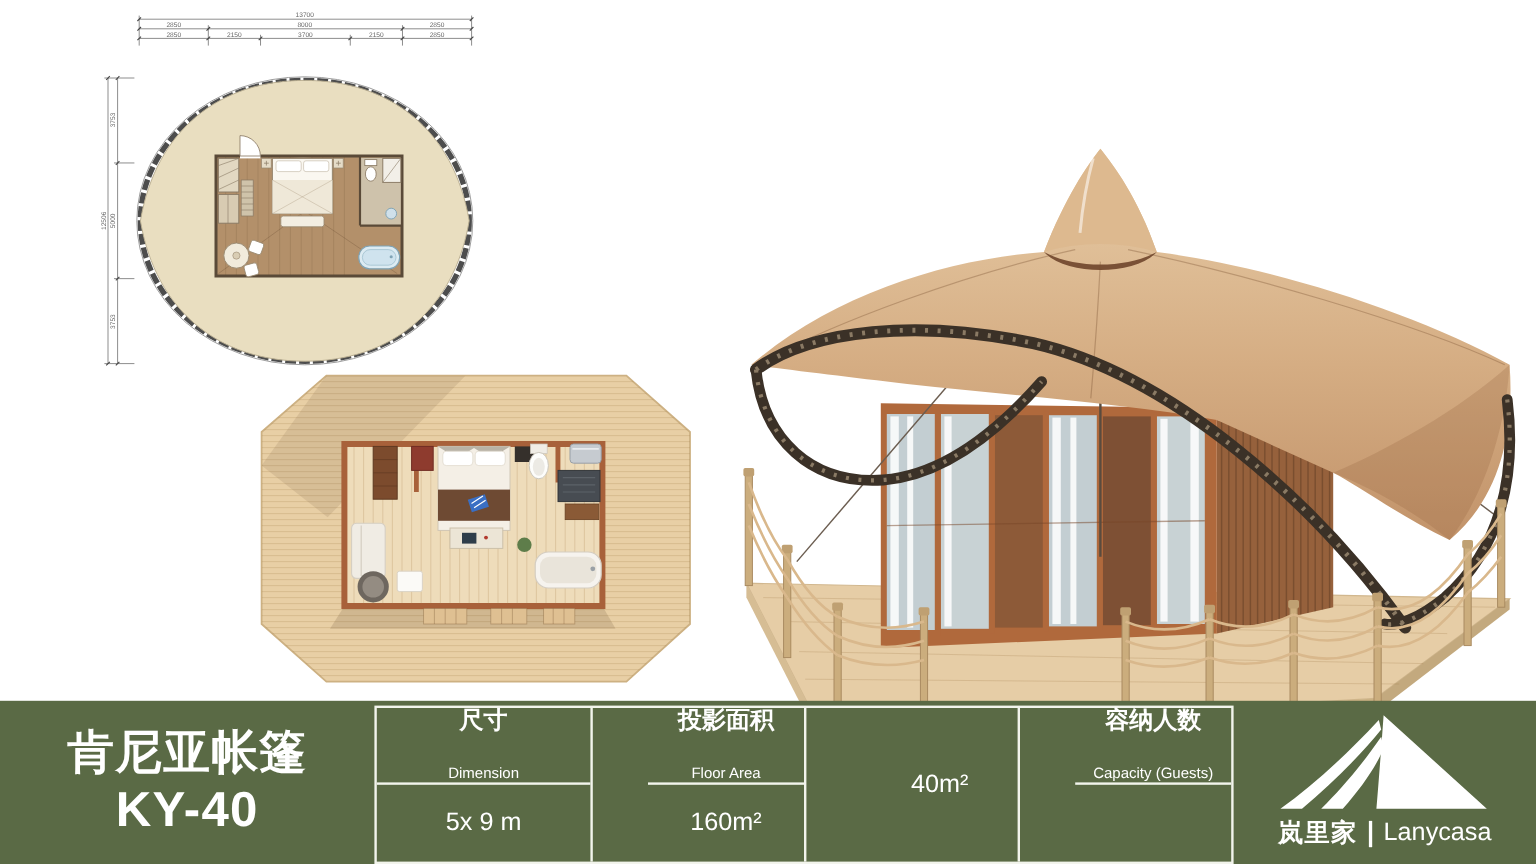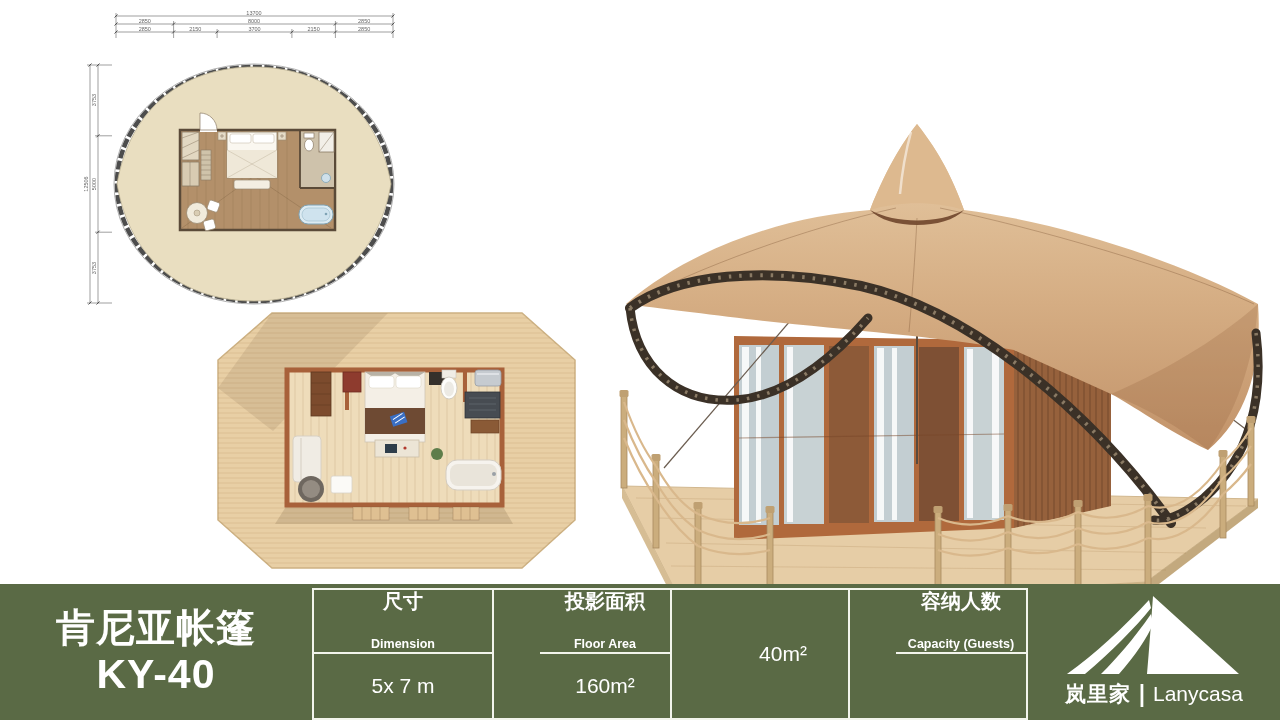--- a/index.html
+++ b/index.html
@@ -12,21 +12,21 @@
               justify-content:center;align-items:center;color:#fff;font-weight:bold;line-height:1.15;}
   #spec-title .cn{font-size:39px;letter-spacing:1px;}
   #spec-title .model{font-size:41px;letter-spacing:1px;text-align:right;}
   #spec-grid{left:312px;top:4px;width:712px;height:128px;border:2px solid #f2f4ec;
              display:grid;grid-template-columns:repeat(4,1fr);}
   .spec-col{display:flex;flex-direction:column;color:#fff;}
   .spec-col + .spec-col{border-left:2px solid #f2f4ec;padding-left:46px;}
   .spec-hdr{height:62px;border-bottom:2px solid #f2f4ec;display:flex;flex-direction:column;
             justify-content:center;align-items:center;line-height:1.15;gap:24px;}
   .spec-hdr .cn{font-size:20px;font-weight:bold;}
-  .spec-hdr .en{font-size:12.5px;font-weight:bold;}
+  .spec-hdr .en{font-size:12.5px;font-weight:normal;}
   .spec-val{flex:1;display:flex;justify-content:center;align-items:center;font-size:21px;}
   #brand{left:1028px;top:0;width:252px;height:160px;display:flex;flex-direction:column;
          align-items:center;justify-content:flex-start;color:#fff;}
   #brand svg{margin-top:10px;}
   #brand-text{margin-top:2px;font-size:21px;display:flex;align-items:center;gap:8px;}
   #brand-text .cn{font-weight:bold;letter-spacing:1px;}
   #brand-text .sep{font-weight:bold;transform:scaleY(1.1);}
   
   #plan  {left:78px; top:8px;  width:332px;height:302px;}
   #ovh   {left:213px;top:306px;width:368px;height:278px;}
@@ -456,21 +456,21 @@
       <div class="cn">肯尼亚帐篷</div>
       <div class="model">KY-40</div>
     </div>
 
     <div id="spec-grid" class="abs">
       <div class="spec-col">
         <div class="spec-hdr">
           <span class="cn">尺寸</span>
           <span class="en">Dimension</span>
         </div>
-        <div class="spec-val">5x 7 m</div>
+        <div class="spec-val">5x 9 m</div>
       </div>
       <div class="spec-col">
         <div class="spec-hdr">
           <span class="cn">投影面积</span>
           <span class="en">Floor Area</span>
         </div>
         <div class="spec-val">160m²</div>
       </div>
       <div class="spec-col">
         <div class="spec-val">40m²</div>

